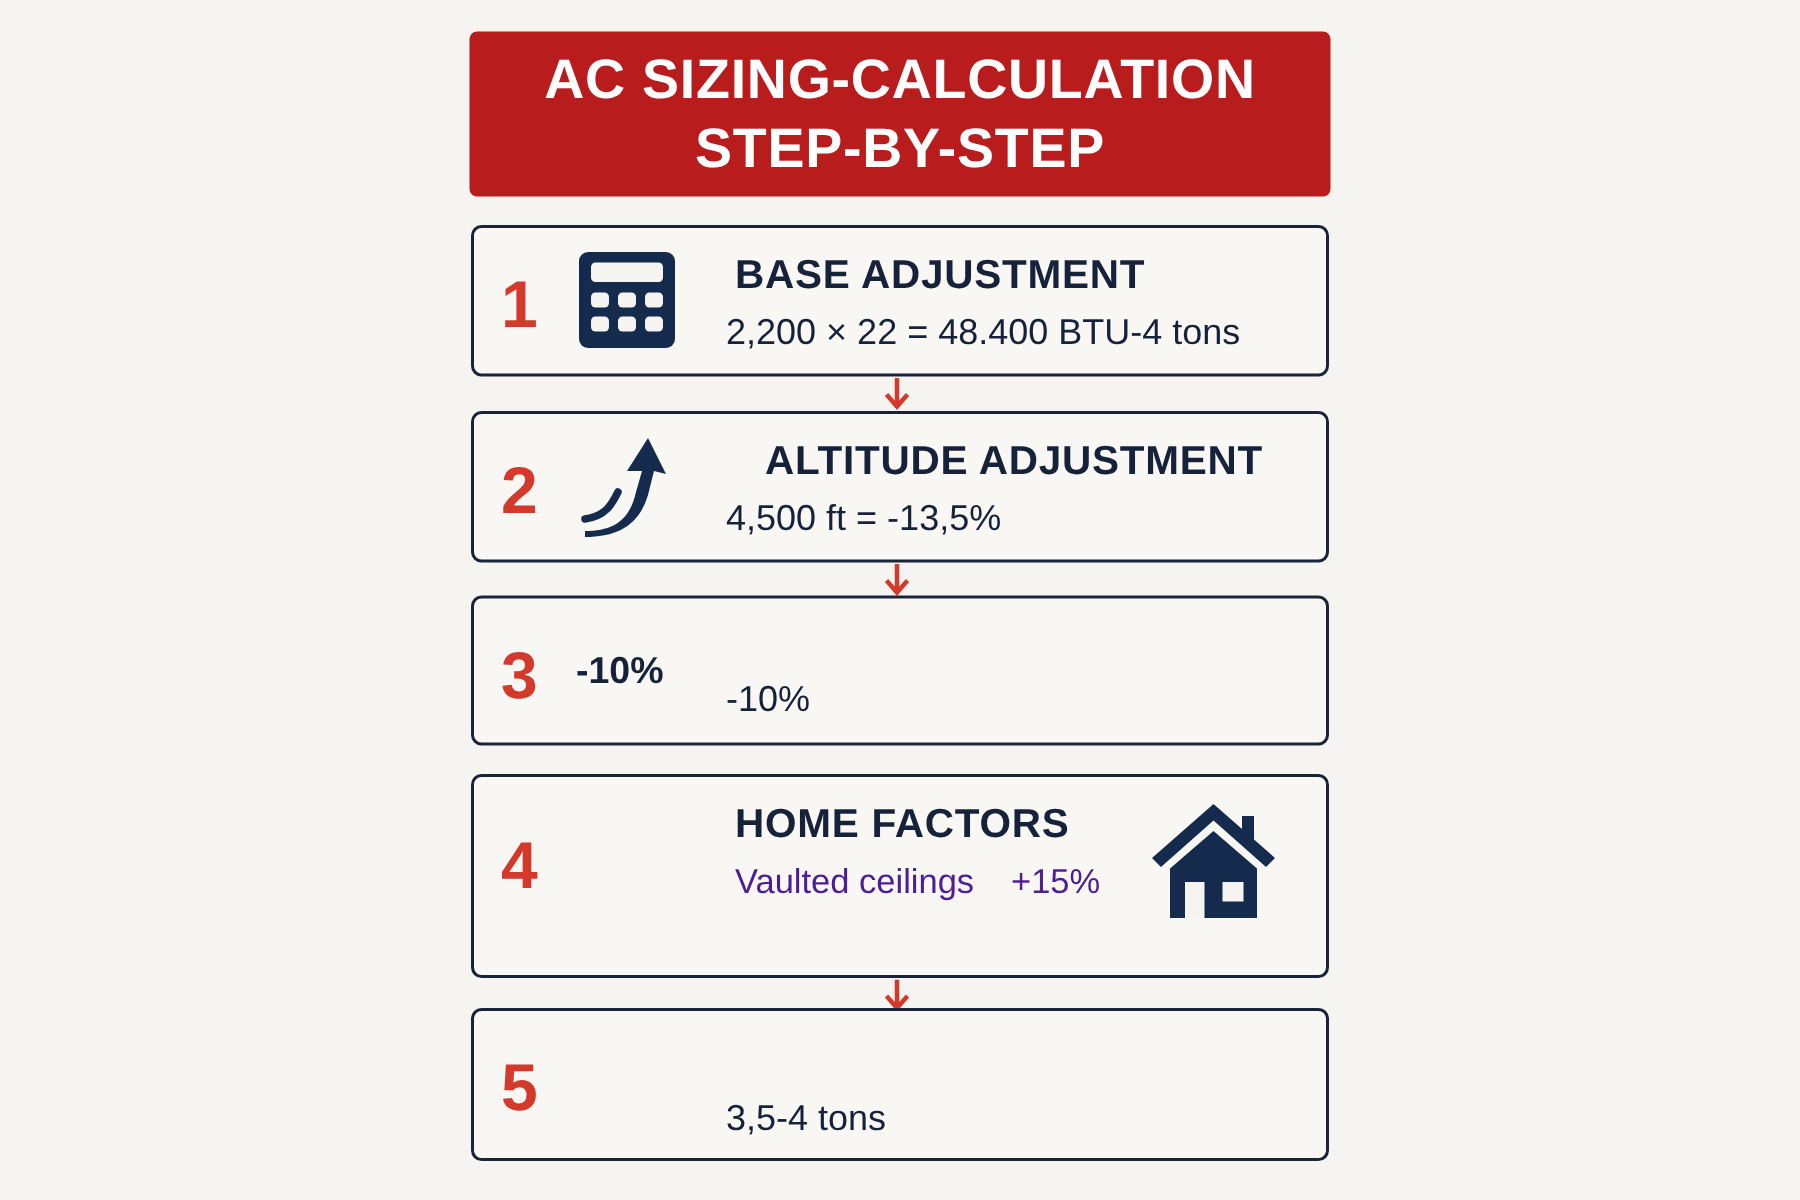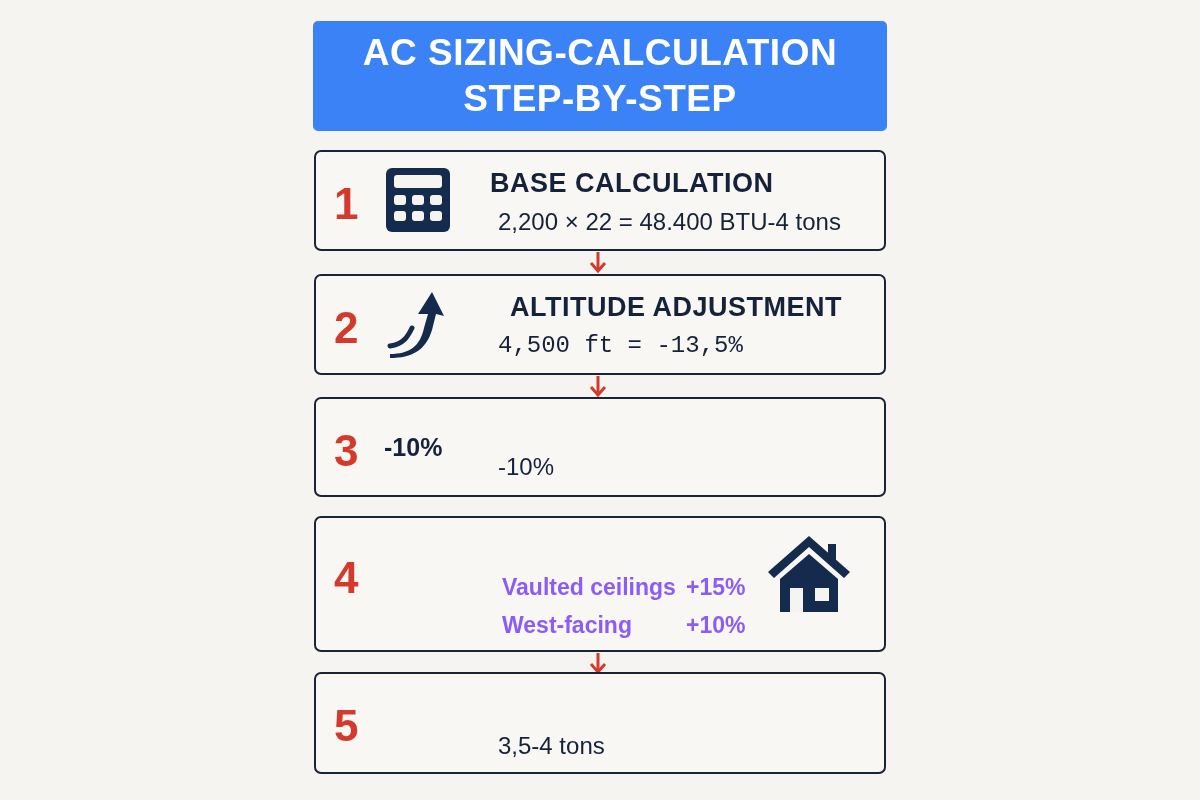--- a/index.html
+++ b/index.html
@@ -1,44 +1,44 @@
 <!DOCTYPE html>
 <html><head>
 <meta charset="utf-8">
 <style>
   * { box-sizing: border-box; margin: 0; padding: 0; }
   html, body { width: 1200px; height: 800px; background: #f6f4f0; overflow: hidden; }
   body { font-family: "Liberation Sans", "DejaVu Sans", sans-serif; color: #14213a; position: relative; }
 
   .title-box {
     position: absolute; left: 313px; top: 21px; width: 574px; height: 110px;
-    background: #3b82f6; border-radius: 5px;
+    background: #b91c1c; border-radius: 5px;
     display: flex; flex-direction: column; align-items: center; justify-content: center;
     color: #ffffff; font-weight: bold; font-size: 37px; line-height: 46px; letter-spacing: 0.5px;
   }
 
   .card {
     position: absolute; left: 314px; width: 572px;
     background: #f8f7f4; border: 2.5px solid #1a2438; border-radius: 7px;
   }
   .step-num {
     position: absolute; left: 18px; color: #d33a2c; font-weight: bold; font-size: 44px; line-height: 1;
   }
   .icon-wrap { position: absolute; left: 70px; }
   .heading {
     position: absolute; left: 174px; font-weight: bold; font-size: 27px; color: #16223a; letter-spacing: 0.5px;
   }
   .sub {
-    position: absolute; left: 182px; font-size: 24px; color: #16223a;
+    position: absolute; left: 168px; font-size: 24px; color: #16223a;
   }
   .side-label { position: absolute; left: 68px; font-weight: bold; color: #16223a; }
 
   .arrow { position: absolute; left: 588px; width: 20px; height: 22px; }
 
-  .factor-row { position: absolute; left: 186px; font-size: 23px; color: #8b5cf6; font-weight: bold; }
+  .factor-row { position: absolute; left: 174px; font-size: 23px; color: #4c1d95; }
   .factor-row .name { display: inline-block; width: 184px; }
 </style>
 </head>
 <body>
 
 <div class="title-box">
   <div>AC SIZING-CALCULATION</div>
   <div>STEP-BY-STEP</div>
 </div>
 
@@ -49,59 +49,57 @@
       <rect x="0" y="0" width="64" height="64" rx="6" fill="#142b4e"></rect>
       <rect x="8" y="7" width="48" height="13" rx="3" fill="#f6f4f0"></rect>
       <rect x="8" y="27" width="12" height="10" rx="3" fill="#f6f4f0"></rect>
       <rect x="26" y="27" width="12" height="10" rx="3" fill="#f6f4f0"></rect>
       <rect x="44" y="27" width="12" height="10" rx="3" fill="#f6f4f0"></rect>
       <rect x="8" y="43" width="12" height="10" rx="3" fill="#f6f4f0"></rect>
       <rect x="26" y="43" width="12" height="10" rx="3" fill="#f6f4f0"></rect>
       <rect x="44" y="43" width="12" height="10" rx="3" fill="#f6f4f0"></rect>
     </svg>
   </div>
-  <div class="heading" style="top:16px;">BASE CALCULATION</div>
+  <div class="heading" style="top:16px;">BASE ADJUSTMENT</div>
   <div class="sub" style="top:56px;">2,200 × 22 = 48.400 BTU-4 tons</div>
 </div>
 
 <svg class="arrow" style="top:252px;" viewBox="0 0 20 22">
   <line x1="10" y1="0" x2="10" y2="18" stroke="#d33a2c" stroke-width="3"></line>
   <polyline points="3,11 10,19 17,11" fill="none" stroke="#d33a2c" stroke-width="3"></polyline>
 </svg>
 
 <div class="card" style="top:274px;height:101px;">
   <div class="step-num" style="top:30px;">2</div>
   <div class="icon-wrap" style="top:12px;">
     <svg width="64" height="70" viewBox="0 0 64 70">
       <path d="M4 66 C24 66 34 58 38 40 L42 26 L32 26 L46 4 L58 28 L50 26 L46 42 C40 62 26 70 4 70 Z" fill="#142b4e"></path>
       <path d="M4 58 C18 56 22 48 26 40" fill="none" stroke="#142b4e" stroke-width="5" stroke-linecap="round"></path>
     </svg>
   </div>
   <div class="heading" style="top:16px;margin-left:20px;">ALTITUDE ADJUSTMENT</div>
-  <div class="sub" style="top:56px;font-family:Liberation Mono, monospace;">4,500 ft = -13,5%</div>
+  <div class="sub" style="top:56px;">4,500 ft = -13,5%</div>
 </div>
 
 <svg class="arrow" style="top:376px;" viewBox="0 0 20 22">
   <line x1="10" y1="0" x2="10" y2="18" stroke="#d33a2c" stroke-width="3"></line>
   <polyline points="3,11 10,19 17,11" fill="none" stroke="#d33a2c" stroke-width="3"></polyline>
 </svg>
 
 <div class="card" style="top:397px;height:100px;">
   <div class="step-num" style="top:30px;">3</div>
   <div class="side-label" style="top:34px;font-size:25px;">-10%</div>
   <div class="sub" style="top:54px;">-10%</div>
 </div>
 
 <div class="card" style="top:516px;height:136px;">
   <div class="step-num" style="top:38px;">4</div>
+  <div class="heading" style="top:16px;">HOME FACTORS</div>
   <div class="factor-row" style="top:56px;">
     <span class="name">Vaulted ceilings</span><span>+15%</span>
-  </div>
-  <div class="factor-row" style="top:94px;">
-    <span class="name">West-facing</span><span>+10%</span>
   </div>
   <div style="position:absolute;left:448px;top:14px;">
     <svg width="90" height="82" viewBox="0 0 90 82">
       <polygon points="45,4 86,40 80,46 45,15 10,46 4,40" fill="#142b4e"></polygon>
       <rect x="64" y="12" width="8" height="20" fill="#142b4e"></rect>
       <polygon points="45,22 74,47 74,80 16,80 16,47" fill="#142b4e"></polygon>
       <rect x="26" y="56" width="13" height="24" fill="#f6f4f0"></rect>
       <rect x="51" y="56" width="14" height="13" fill="#f6f4f0"></rect>
     </svg>
   </div>

